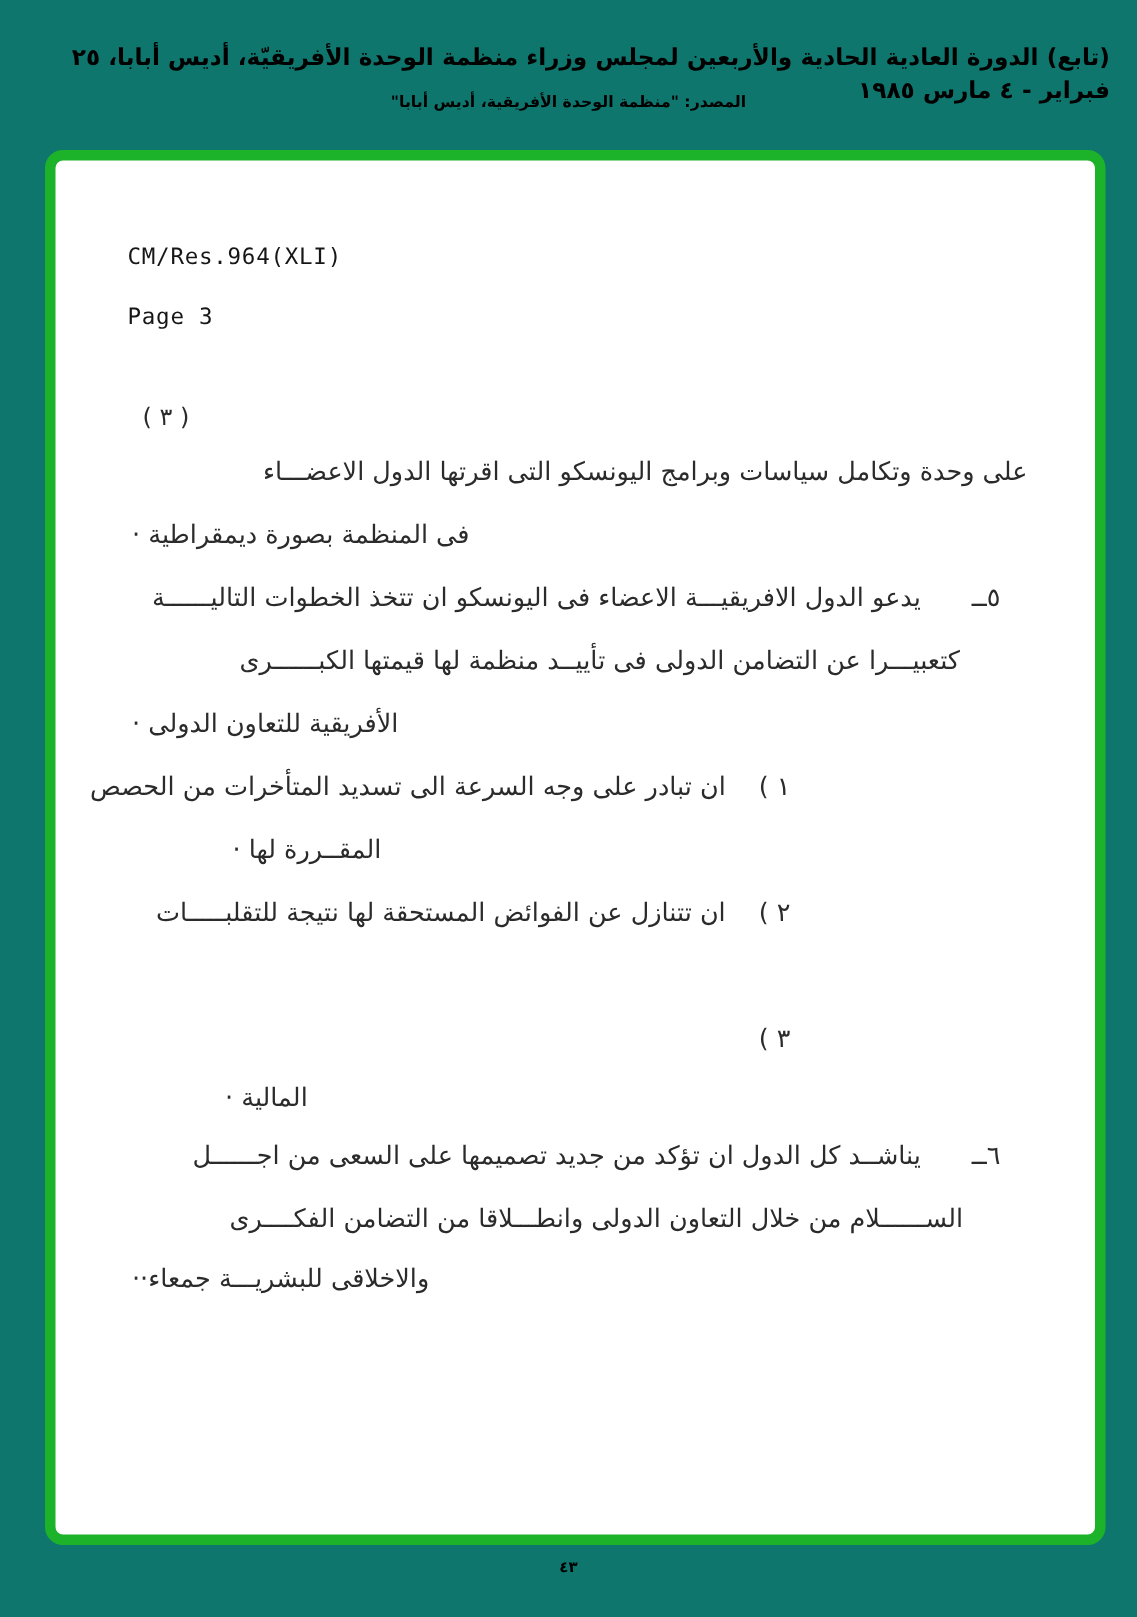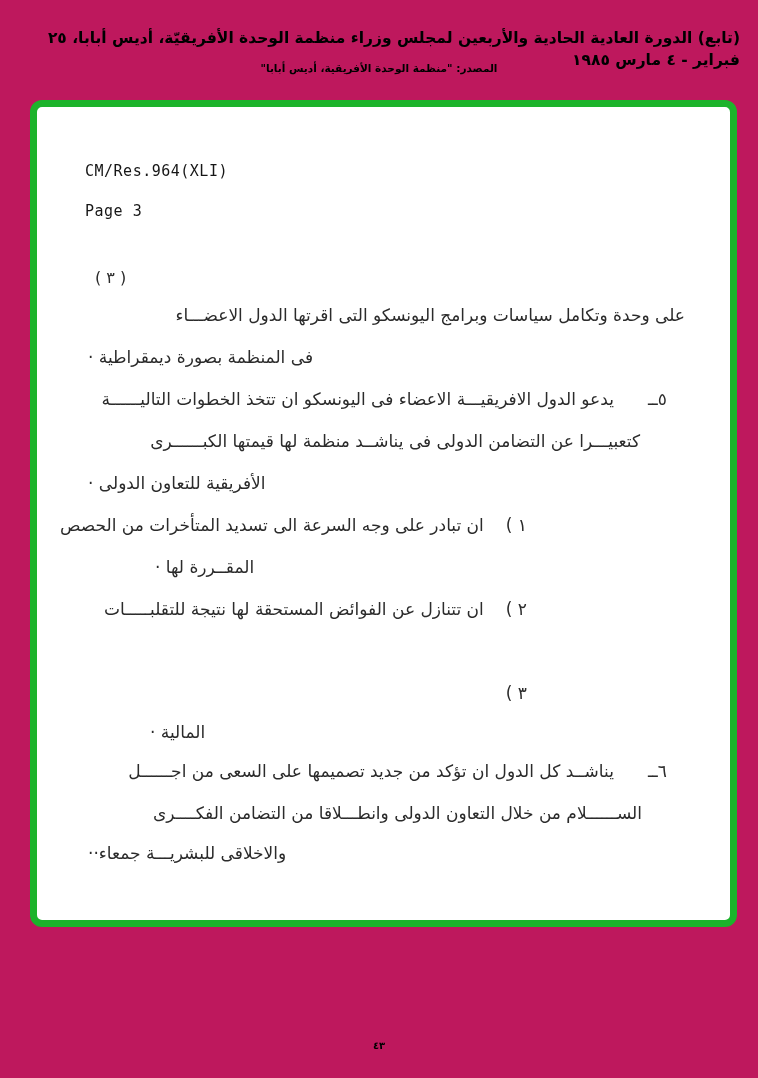--- a/index.html
+++ b/index.html
@@ -1,40 +1,40 @@
 <!DOCTYPE html>
 <html lang="ar"><head>
 <meta charset="utf-8">
 <style>
   * { margin:0; padding:0; box-sizing:border-box; }
   html,body { background:#ffffff; }
   .page {
     position:relative;
     width:758px; height:1078px;
-    background:#be185d;
+    background:#0f766e;
     font-family:"DejaVu Sans", sans-serif;
     overflow:hidden;
   }
   
   .hdr1 {
     position:absolute; top:27px; left:14px; right:18px;
     direction:rtl; text-align:right;
     font-weight:bold; font-size:15.5px; line-height:1.45;
     color:#000;
   }
   .hdr2 {
     position:absolute; top:62px; left:0; right:0;
     direction:rtl; text-align:center;
     font-weight:bold; font-size:10.5px;
     color:#000;
   }
   
   .frame {
     position:absolute; left:30px; top:100px;
-    width:707px; height:827px;
+    width:707px; height:930px;
     border:7px solid #1cb32b;
     border-radius:12px;
     background:#ffffff;
   }
   
   .ref {
     position:absolute; left:48px;
     font-family:"DejaVu Sans Mono", monospace;
     font-size:15px; color:#161616; letter-spacing:0.5px;
   }
@@ -91,21 +91,21 @@
 
     <div class="ln sec">( ٣ )</div>
 
     <div class="ln ar ln0">على  وحدة وتكامل سياسات وبرامج  اليونسكو  التى اقرتها الدول الاعضـــاء</div>
     <div class="ln al ln1">فى  المنظمة بصورة ديمقراطية ·</div>
 
     <div class="ln row ln2">
       <span class="num">٥ــ</span>
       <span class="txt">يدعو الدول الافريقيـــة الاعضاء فى اليونسكو ان تتخذ الخطوات التاليــــــة</span>
     </div>
-    <div class="ln ar ln3">كتعبيـــرا عن التضامن الدولى  فى يناشــد منظمة لها قيمتها الكبــــــرى</div>
+    <div class="ln ar ln3">كتعبيـــرا عن التضامن الدولى  فى تأييــد منظمة لها قيمتها الكبــــــرى</div>
     <div class="ln al ln4">الأفريقية للتعاون الدولى ·</div>
 
     <div class="ln row ln5">
       <span class="num">١ )</span>
       <span class="txt">ان تبادر على  وجه السرعة الى تسديد المتأخرات من الحصص</span>
     </div>
     <div class="ln al ln6">المقــررة لها ·</div>
 
     <div class="ln row ln7">
       <span class="num">٢ )</span>

